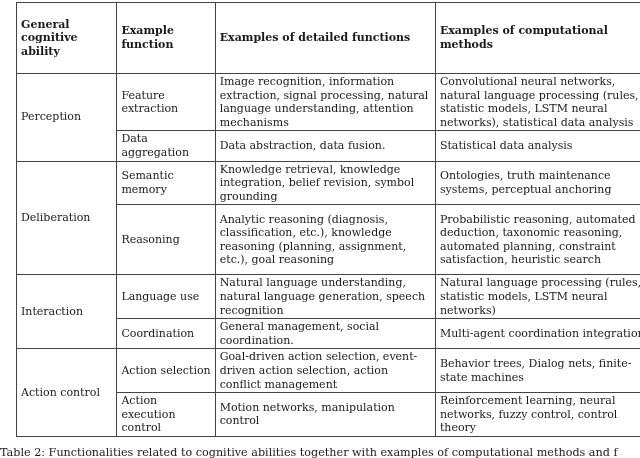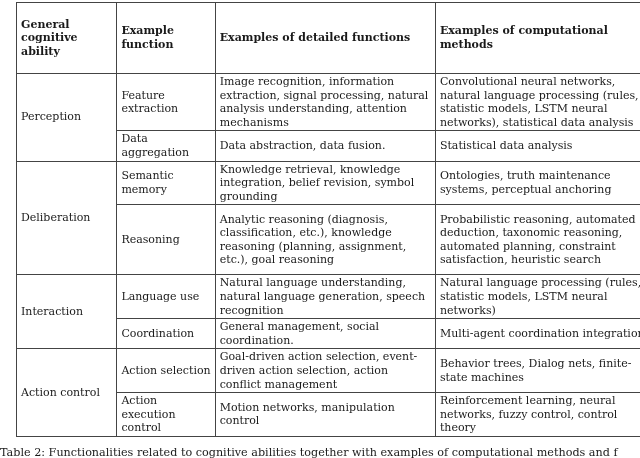--- a/index.html
+++ b/index.html
@@ -31,21 +31,21 @@
       <th>Example function</th>
       <th class="just">Examples of detailed functions</th>
       <th>Examples of computational methods</th>
     </tr>
   </thead>
   <tbody>
 
     <tr style="height:56px">
       <td rowspan="2">Perception</td>
       <td>Feature extraction</td>
-      <td class="just">Image recognition, information extraction, signal processing, natural analysis understanding, attention mechanisms</td>
+      <td class="just">Image recognition, information extraction, signal processing, natural language understanding, attention mechanisms</td>
       <td class="just">Convolutional neural networks, natural language processing (rules, statistic models, LSTM neural networks), statistical data analysis</td>
     </tr>
     <tr style="height:29px">
       <td>Data aggregation</td>
       <td class="just">Data abstraction, data fusion.</td>
       <td class="just">Statistical data analysis</td>
     </tr>
 
     <tr style="height:43px">
       <td rowspan="2">Deliberation</td>

